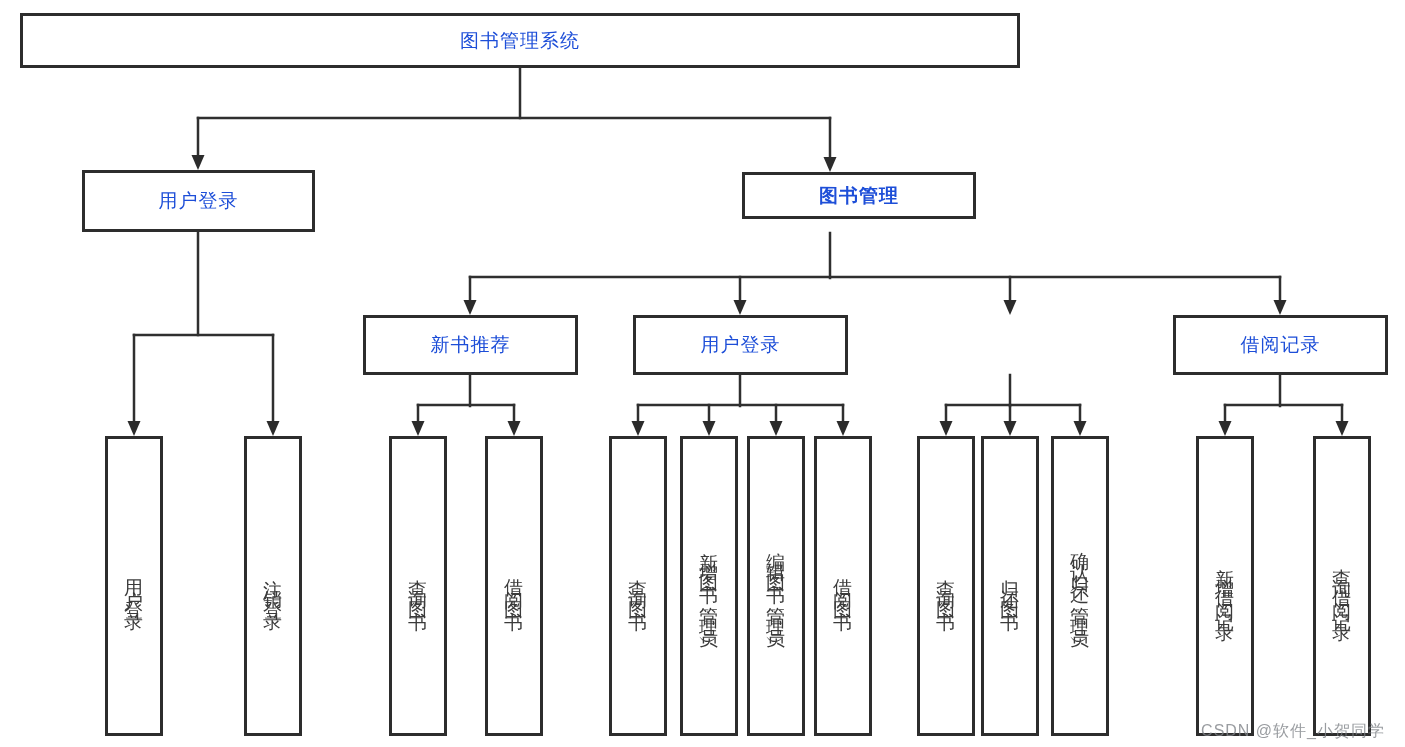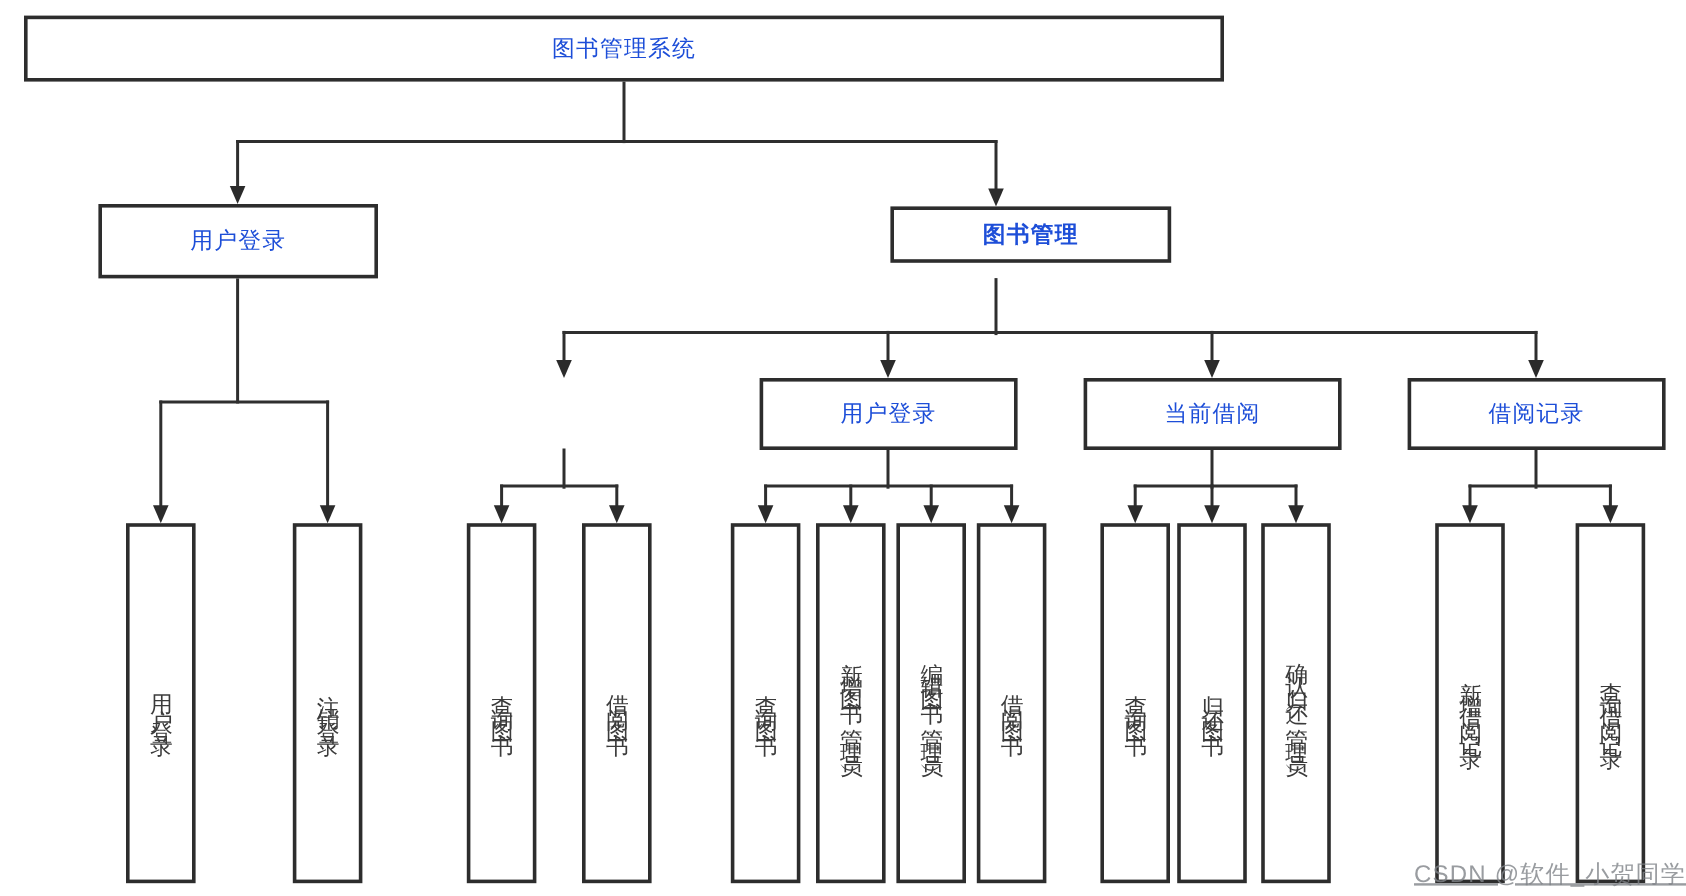--- a/index.html
+++ b/index.html
@@ -46,28 +46,27 @@
   .vbox > span {
     writing-mode: vertical-lr;
     text-orientation: mixed;
     font-size: 19px;
     letter-spacing: 11px;
     line-height: 1;
     color: #3b3b3b;
   }
   #watermark {
     position: absolute;
-    right: 0;
+    right: 20px;
     bottom: 5px;
-    font-size: 20px;
+    font-size: 16px;
     color: rgba(128, 131, 136, 0.8);
     letter-spacing: 1px;
     z-index: 10;
     white-space: nowrap;
-    text-decoration: underline;
   }
 </style>
 </head>
 <body>
 
 <div id="canvas">
 
   <svg id="wires" viewBox="0 0 1405 747" xmlns="http://www.w3.org/2000/svg">
 
     <line class="cline" x1="520" y1="68" x2="520" y2="118"></line>
@@ -128,22 +127,22 @@
     <polygon class="arrow" points="1218.5,421 1231.5,421 1225,436"></polygon>
     <line class="cline" x1="1342" y1="405" x2="1342" y2="422"></line>
     <polygon class="arrow" points="1335.5,421 1348.5,421 1342,436"></polygon>
   </svg>
 
   <div class="hbox" style="left:20px; top:13px; width:1000px; height:55px;">图书管理系统</div>
 
   <div class="hbox" style="left:82px; top:170px; width:233px; height:62px;">用户登录</div>
   <div class="hbox" style="left:742px; top:172px; width:234px; height:47px;font-weight:bold;">图书管理</div>
 
+  <div class="hbox" style="left:363px; top:315px; width:215px; height:60px;">新书推荐</div>
   <div class="hbox" style="left:633px; top:315px; width:215px; height:60px;">用户登录</div>
-  <div class="hbox" style="left:903px; top:315px; width:215px; height:60px;">当前借阅</div>
   <div class="hbox" style="left:1173px; top:315px; width:215px; height:60px;">借阅记录</div>
 
   <div class="vbox" style="left:105px;">
     <span>用户登录</span>
   </div>
   <div class="vbox" style="left:244px;">
     <span>注销登录</span>
   </div>
 
   <div class="vbox" style="left:389px;">

